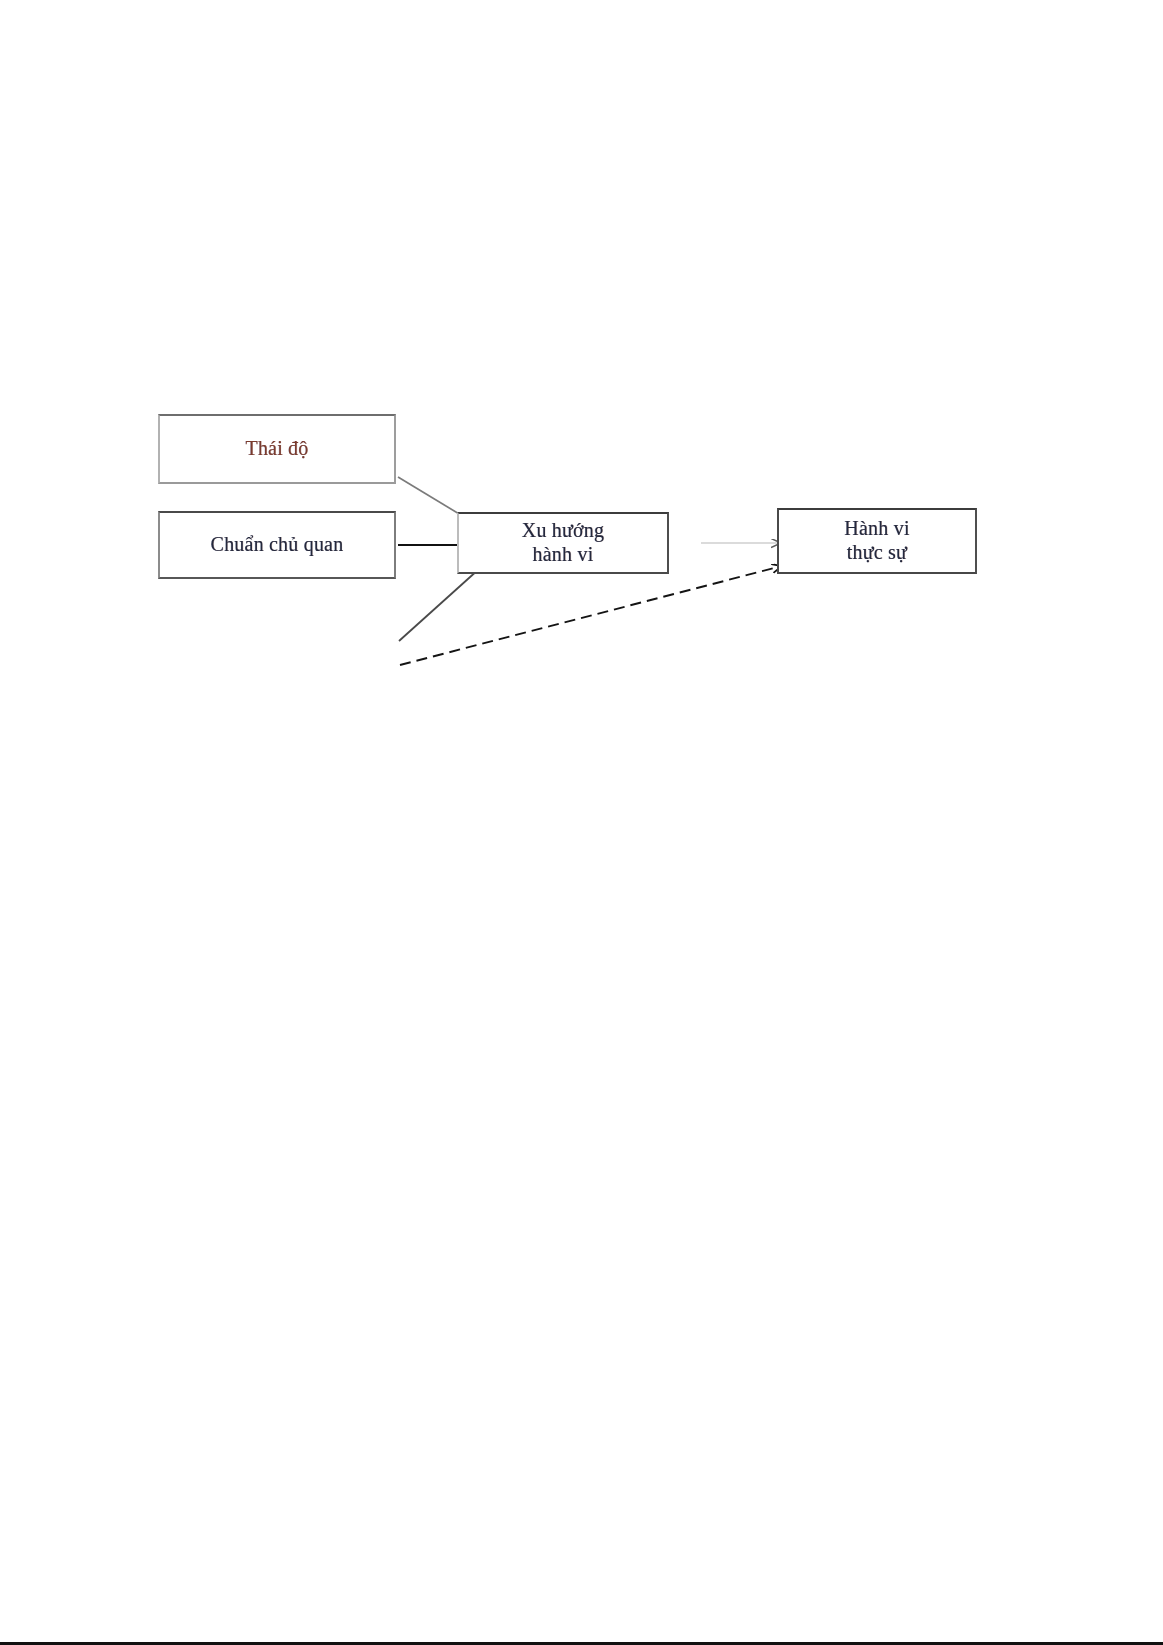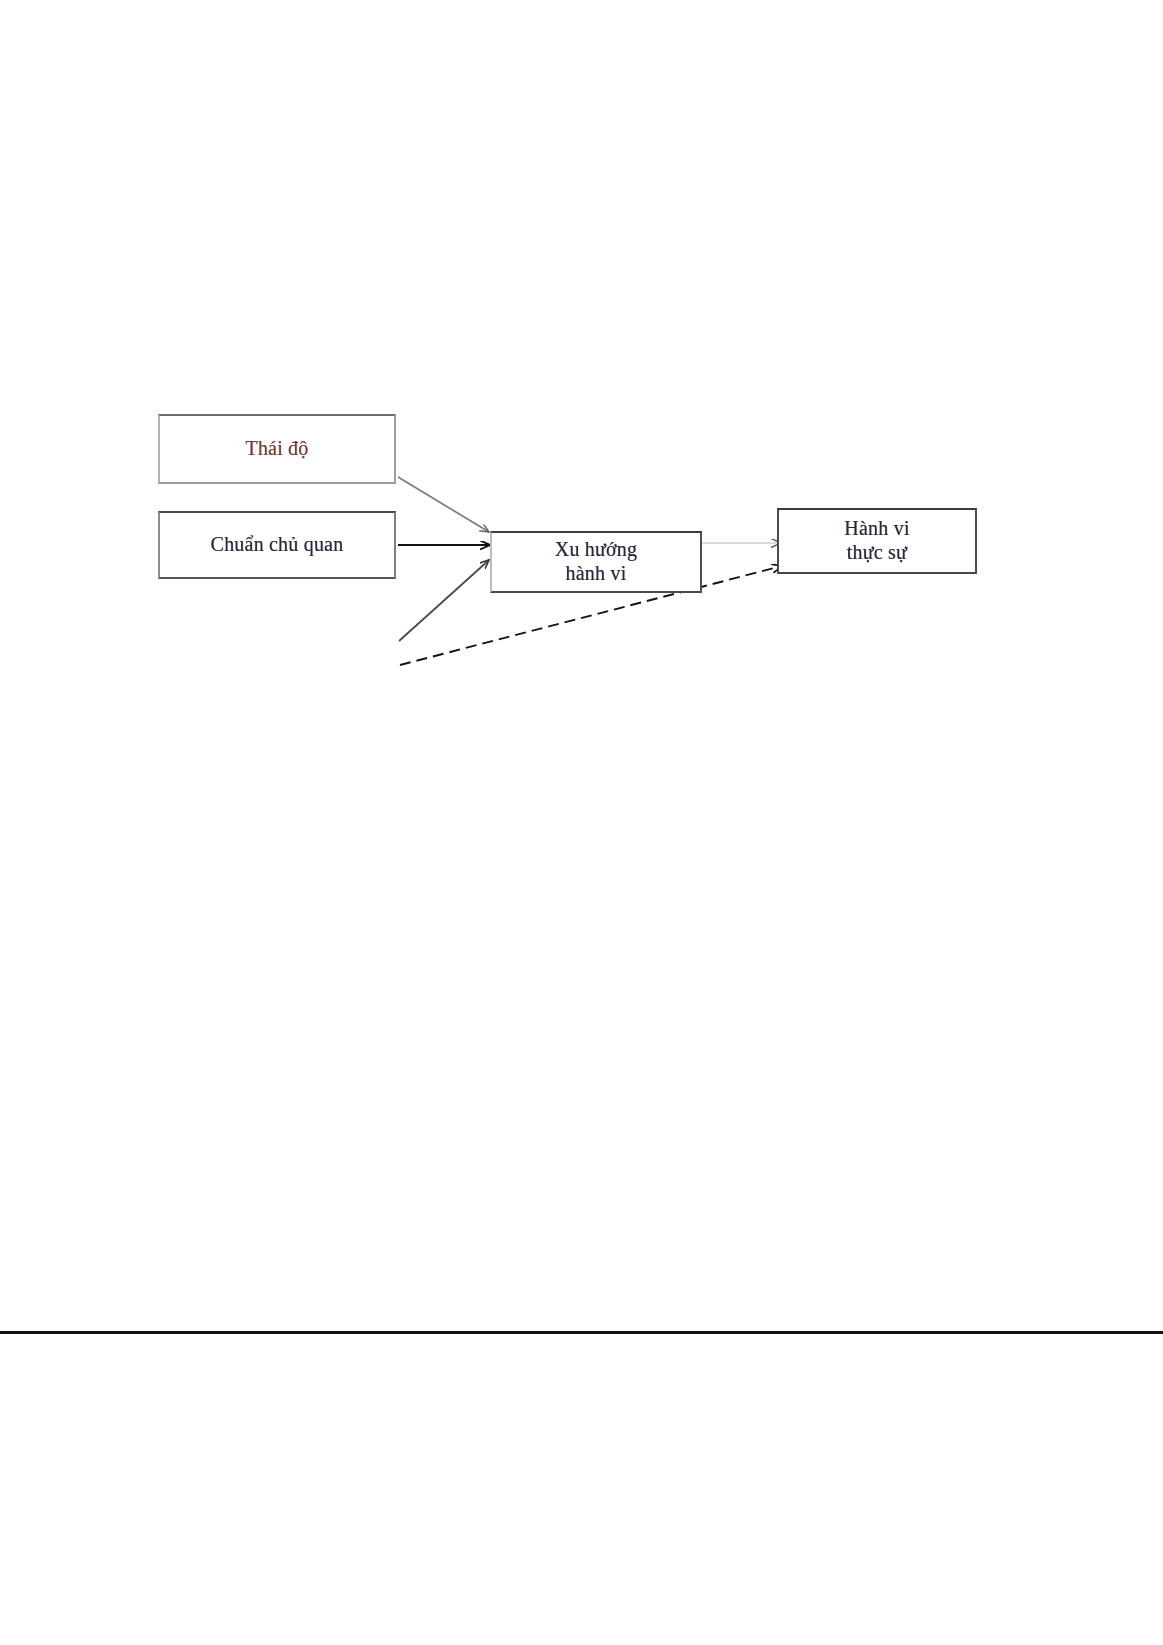--- a/index.html
+++ b/index.html
@@ -12,21 +12,21 @@
     height: 1645px;
     position: relative;
     font-family: "Liberation Serif", "DejaVu Serif", serif;
     overflow: hidden;
   }
 
   #page {
     position: absolute;
     left: 0; top: 0;
     width: 1163px;
-    height: 1334px;
+    height: 1645px;
     background: #ffffff;
   }
 
   #diagram {
     position: absolute;
     left: 0;
     top: 0;
     width: 1163px;
     height: 1645px;
   }
@@ -66,26 +66,25 @@
     border-right: 2px solid #7d7d7d;
   }
   #box-perceived-control {
     left: 158px;  top: 608px;  width: 240px; height: 64px;
     border-top: 2px solid #8f8f8f;
     border-bottom: 2px solid #5a5a5a;
     border-left: 2px solid #a8a8a8;
     border-right: 2px solid #8a8a8a;
   }
   #box-intention {
-    left: 490px;  top: 512px;  width: 212px; height: 62px;
+    left: 457px;  top: 512px;  width: 212px; height: 62px;
     border-top: 2px solid #3c3c3c;
     border-bottom: 2px solid #4a4a4a;
     border-left: 2px solid #bcbcbc;
     border-right: 2px solid #4e4e4e;
-    margin-top: 19px;
   }
   #box-behavior {
     left: 777px;  top: 508px;  width: 200px; height: 66px;
     border-top: 2px solid #3c3c3c;
     border-bottom: 2px solid #474747;
     border-left: 2px solid #4a4a4a;
     border-right: 2px solid #4f4f4f;
   }
 
   #bottom-rule {

